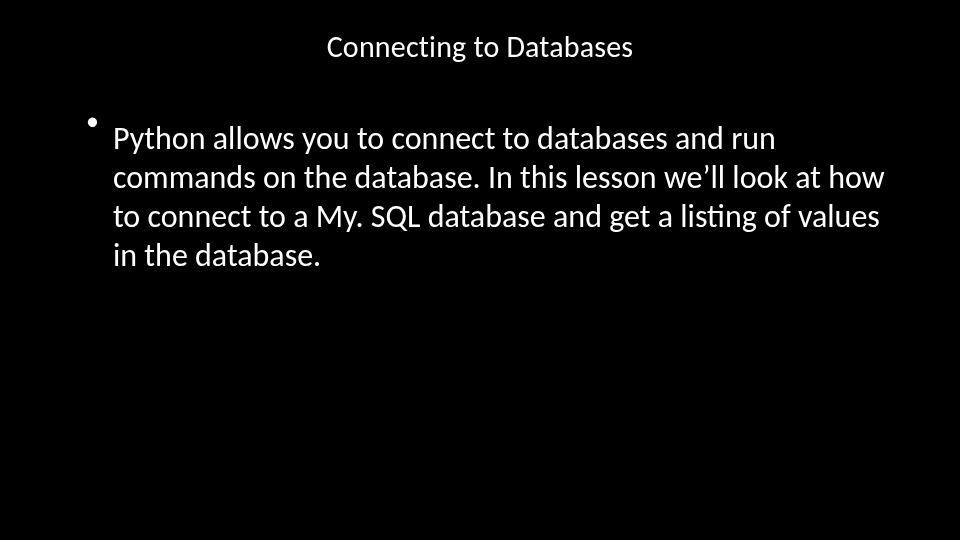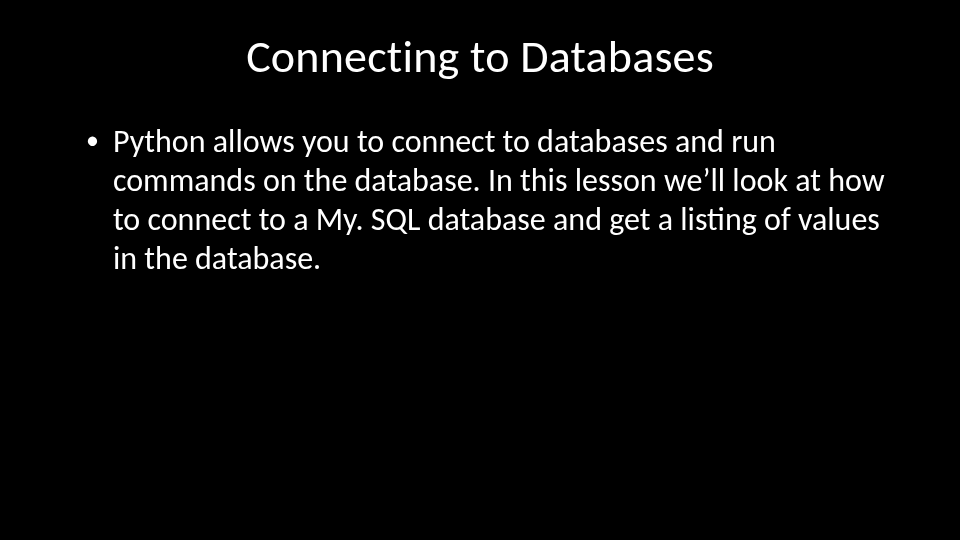--- a/index.html
+++ b/index.html
@@ -14,21 +14,21 @@
       font-family: Calibri, "Segoe UI", Arial, sans-serif;
       overflow: hidden;
     }
     .slide {
       width: 100%;
       height: 100%;
       padding: 28px 72px 40px 72px;
       color: #ffffff;
     }
     .title {
-      font-size: 46px;
+      font-size: 30px;
       font-weight: 400;
       text-align: center;
       margin-bottom: 38px;
       letter-spacing: 0.2px;
     }
     .body {
       padding-left: 10px;
     }
     .bullet-item {
       display: flex;
@@ -39,20 +39,21 @@
     }
     .bullet-dot {
       flex: 0 0 auto;
       margin-right: 14px;
       margin-left: 4px;
       font-size: 26px;
       line-height: 1.4;
     }
     .bullet-text {
       flex: 1 1 auto;
+      margin-top: 16px;
     }
   </style>
 </head>
 <body>
 
 <div class="slide">
   <h1 class="title">Connecting to Databases</h1>
   <div class="body">
     <div class="bullet-item">
       <span class="bullet-dot">•</span>

